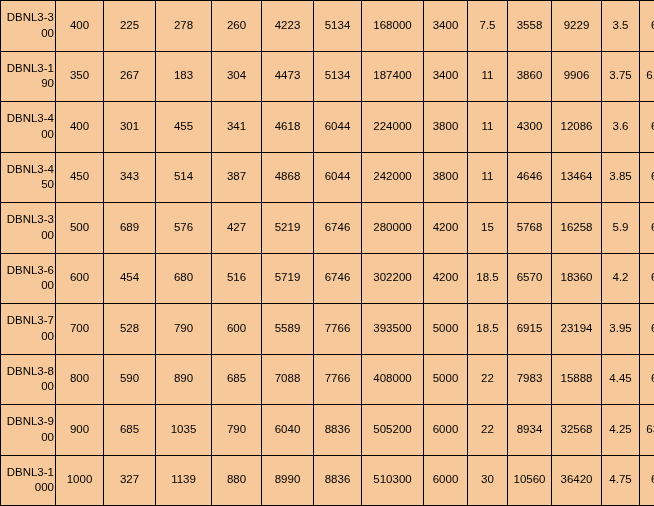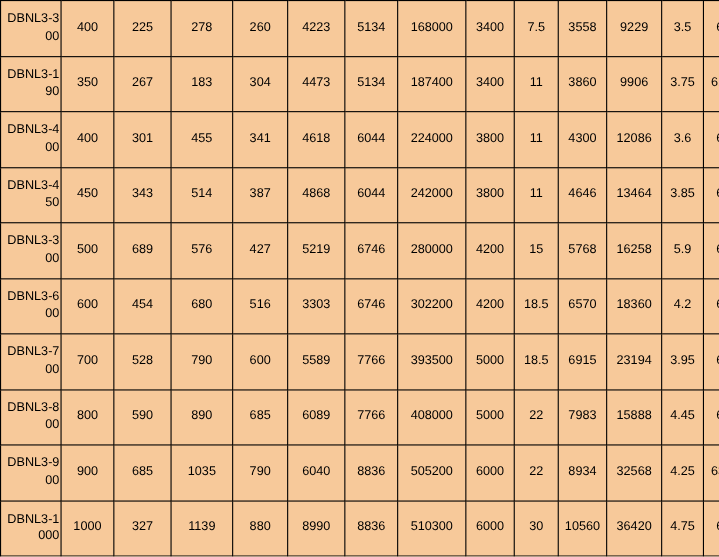--- a/index.html
+++ b/index.html
@@ -156,21 +156,21 @@
         <td>16258</td>
         <td>5.9</td>
         <td>62</td>
       </tr>
       <tr>
         <td class="model">DBNL3-600</td>
         <td>600</td>
         <td>454</td>
         <td>680</td>
         <td>516</td>
-        <td>3303</td>
+        <td>5719</td>
         <td>6746</td>
         <td>302200</td>
         <td>4200</td>
         <td>18.5</td>
         <td>6570</td>
         <td>18360</td>
         <td>4.2</td>
         <td>63</td>
       </tr>
       <tr>
@@ -188,21 +188,21 @@
         <td>23194</td>
         <td>3.95</td>
         <td>63</td>
       </tr>
       <tr>
         <td class="model">DBNL3-800</td>
         <td>800</td>
         <td>590</td>
         <td>890</td>
         <td>685</td>
-        <td>6089</td>
+        <td>7088</td>
         <td>7766</td>
         <td>408000</td>
         <td>5000</td>
         <td>22</td>
         <td>7983</td>
         <td>15888</td>
         <td>4.45</td>
         <td>63</td>
       </tr>
       <tr>

